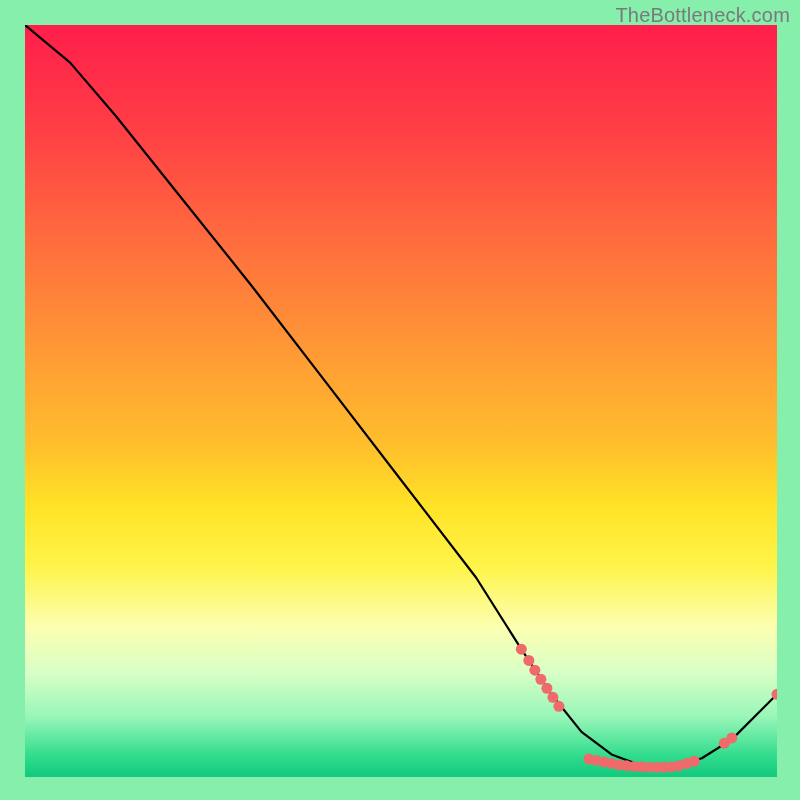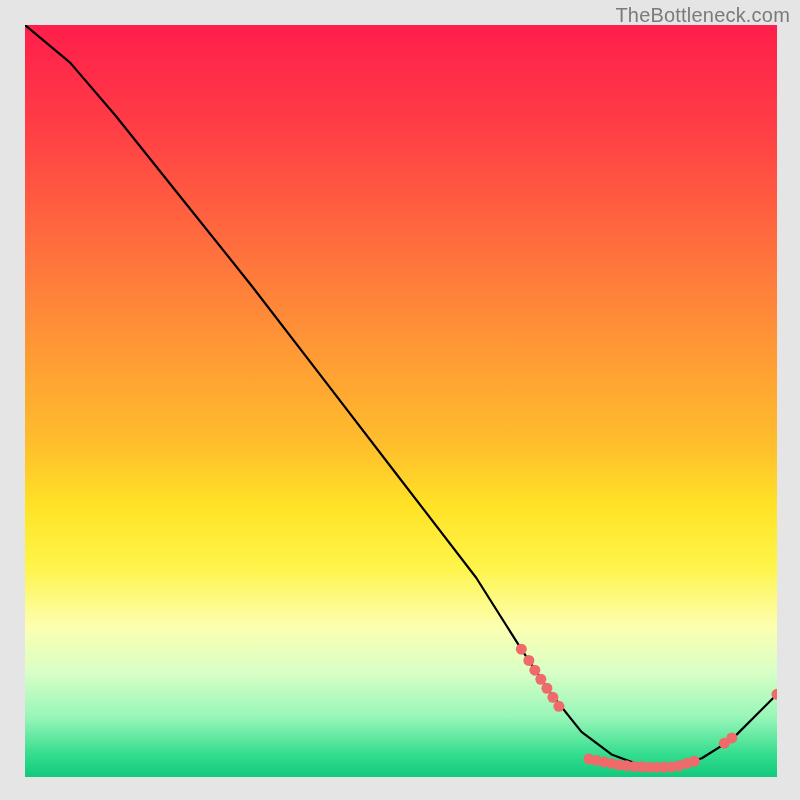--- a/index.html
+++ b/index.html
@@ -8,21 +8,21 @@
     width: 800px;
     height: 800px;
     background: #000;
     overflow: hidden;
     font-family: Arial, Helvetica, sans-serif;
   }
   .stage {
     position: relative;
     width: 800px;
     height: 800px;
-    background: #e5e5e5;
+    background: #86efac;
   }
   .plot-box {
     position: absolute;
     left: 25px;
     top: 25px;
     width: 752px;
     height: 752px;
     
     background: linear-gradient(
       to bottom,

